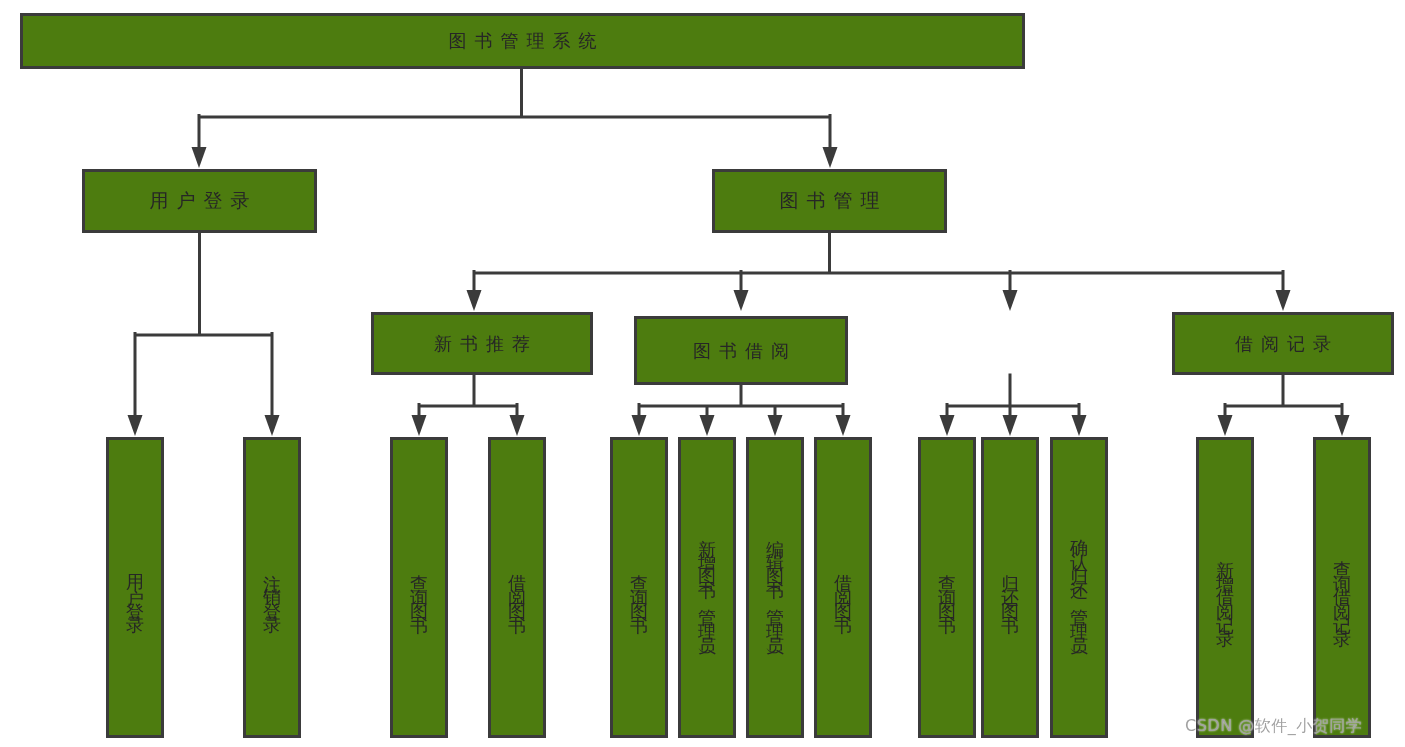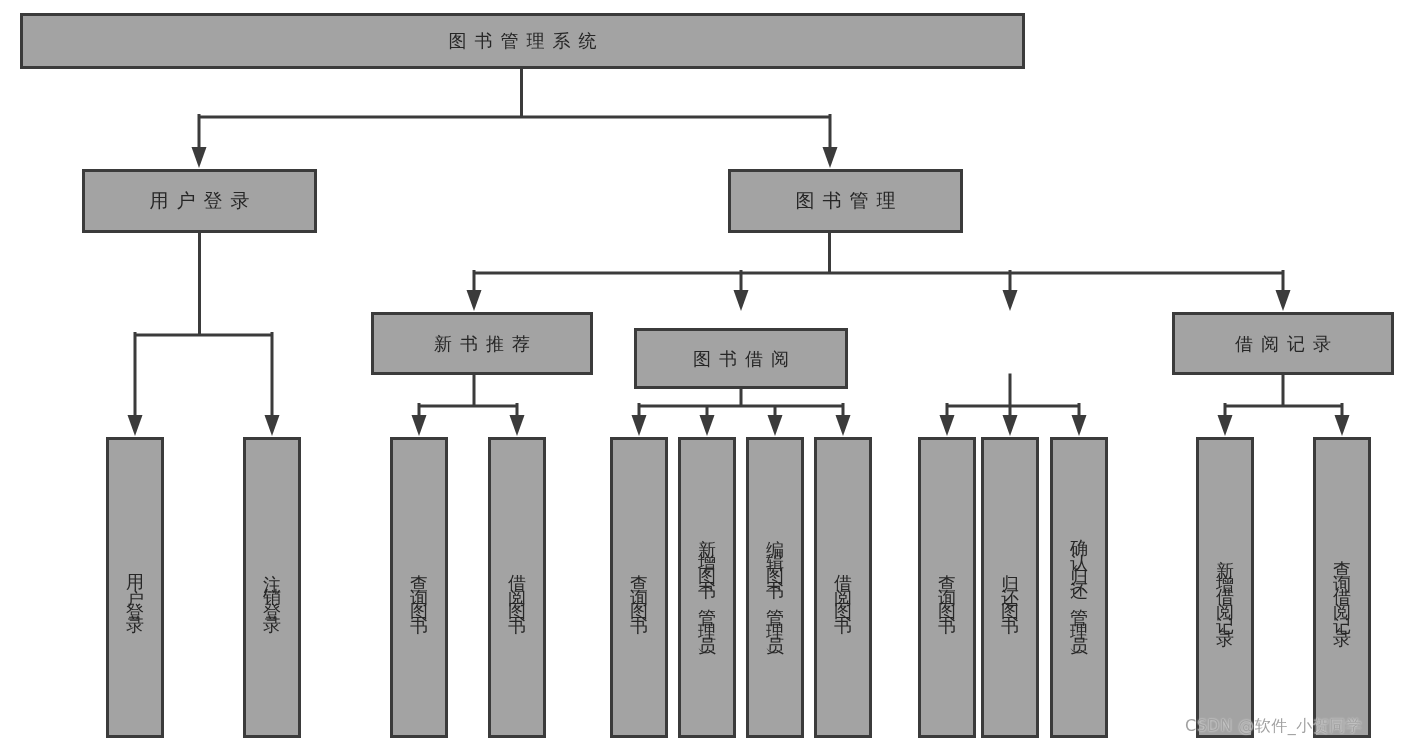--- a/index.html
+++ b/index.html
@@ -12,21 +12,21 @@
     font-family: "DejaVu Sans", "Liberation Sans", sans-serif;
   }
   .connectors {
     position: absolute;
     left: 0; top: 0;
     width: 1405px; height: 747px;
   }
   .box {
     position: absolute;
     box-sizing: border-box;
-    background: #a3a3a3;
+    background: #4d7c0f;
     border: 3px solid #3b3b3b;
     color: #262626;
     display: flex;
     align-items: center;
     justify-content: center;
     text-align: center;
   }
   .h-box {
     font-size: 18px;
     letter-spacing: 8px;
@@ -97,24 +97,24 @@
       <polygon points="1002.5,415 1017.5,415 1010,436"></polygon>
       <polygon points="1071.5,415 1086.5,415 1079,436"></polygon>
       <polygon points="1217.5,415 1232.5,415 1225,436"></polygon>
       <polygon points="1334.5,415 1349.5,415 1342,436"></polygon>
     </g>
   </svg>
 
   <div class="box h-box" style="left:20px; top:13px; width:1005px; height:56px;">图书管理系统</div>
 
   <div class="box h-box lvl2" style="left:82px; top:169px; width:235px; height:64px;">用户登录</div>
-  <div class="box h-box lvl2" style="left:712px; top:169px; width:235px; height:64px;margin-left:16px;">图书管理</div>
+  <div class="box h-box lvl2" style="left:712px; top:169px; width:235px; height:64px;">图书管理</div>
 
   <div class="box h-box" style="left:363px; top:312px; width:222px; height:63px;margin-left:8px;">新书推荐</div>
-  <div class="box h-box" style="left:634px; top:328px; width:214px; height:61px;">图书借阅</div>
+  <div class="box h-box" style="left:634px; top:316px; width:214px; height:69px;">图书借阅</div>
   <div class="box h-box" style="left:1172px; top:312px; width:222px; height:63px;">借阅记录</div>
 
   <div class="box leaf" style="left:106px;">用户登录</div>
   <div class="box leaf" style="left:243px;">注销登录</div>
 
   <div class="box leaf" style="left:390px;">查询图书</div>
   <div class="box leaf" style="left:488px;">借阅图书</div>
 
   <div class="box leaf" style="left:610px;">查询图书</div>
   <div class="box leaf" style="left:678px;">新增图书（管理员）</div>

